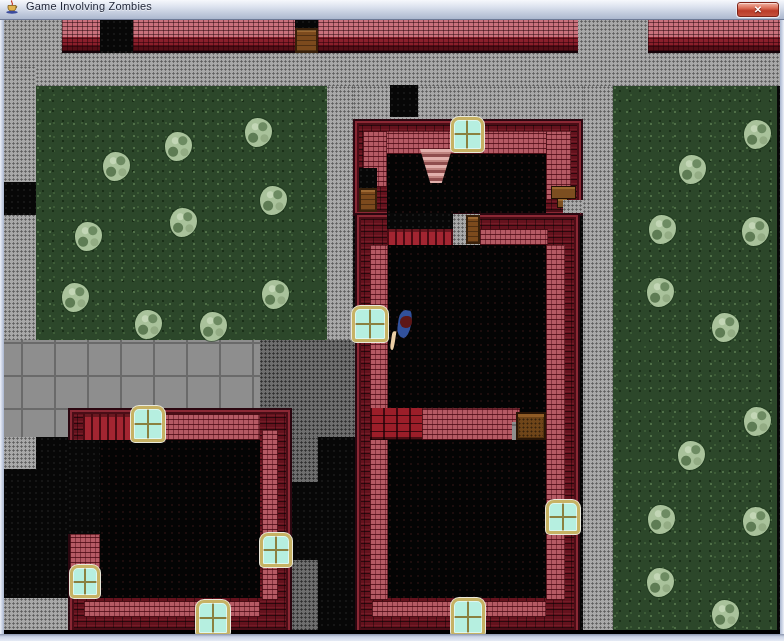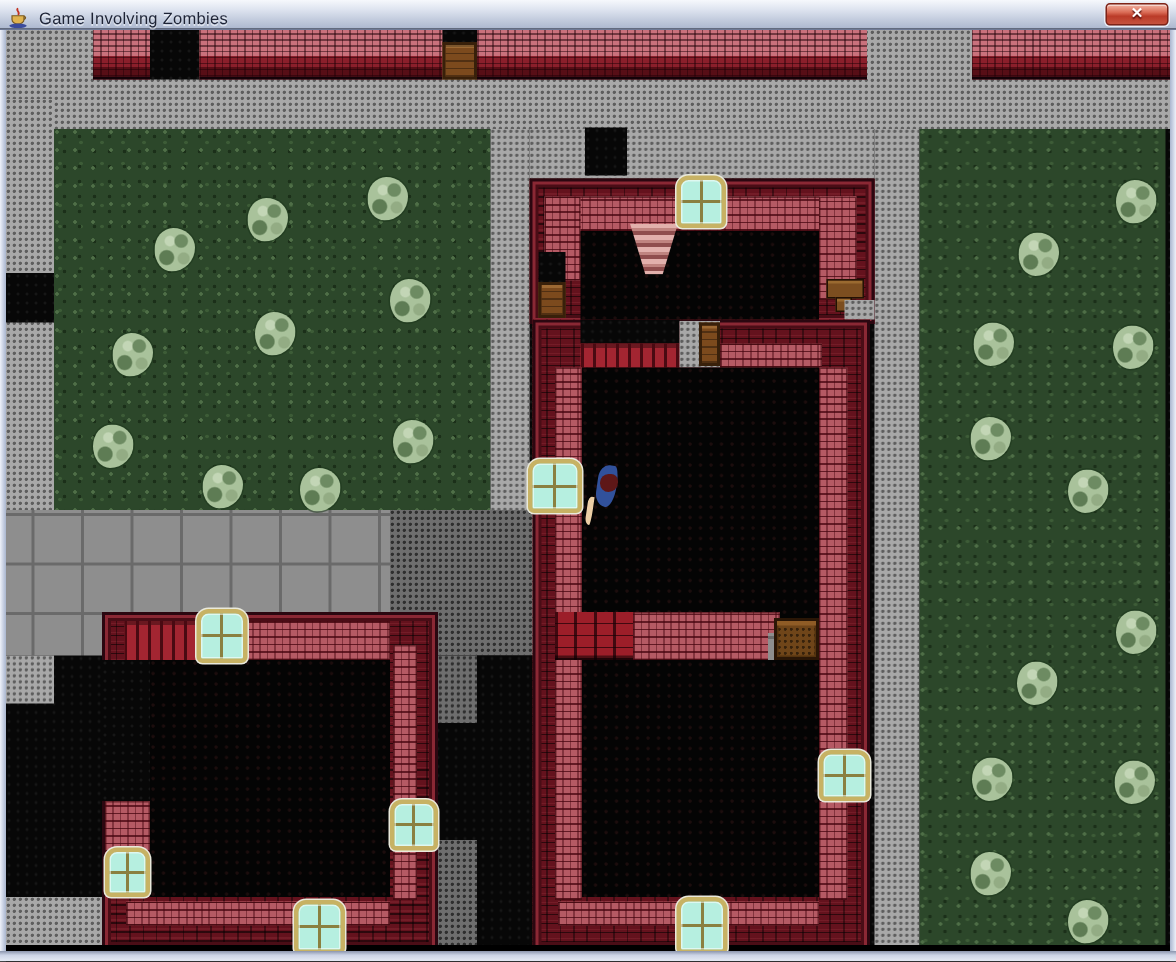--- a/index.html
+++ b/index.html
@@ -2,21 +2,21 @@
 <html><head>
 <meta charset="utf-8">
 <style>
   html,body{margin:0;padding:0;background:#222;}
   #app{position:relative;width:784px;height:641px;overflow:hidden;
        font-family:"Liberation Sans",sans-serif;background:#000;}
 
   
   #titlebar{position:absolute;left:0;top:0;width:784px;height:20px;box-sizing:border-box;
     background:linear-gradient(180deg,#f6f8fc 0,#dde3ef 35%,#c2cbdd 70%,#acb8cf 100%);
-    border-bottom:1px solid #6e7a96;display:flex;align-items:flex-end;padding:0 5px;}
+    border-bottom:1px solid #6e7a96;display:flex;align-items:flex-start;padding:0 5px;}
   #title-text{font-size:11px;color:#1d2335;margin-left:7px;letter-spacing:.2px;
     text-shadow:0 1px 0 rgba(255,255,255,.55);}
   #close-btn{position:absolute;right:5px;top:2px;width:42px;height:15px;box-sizing:border-box;
     background:linear-gradient(180deg,#f2b4a4 0,#da6c56 40%,#ba3b28 60%,#c6523e 100%);
     border:1px solid #7e2317;border-radius:3px;display:flex;align-items:center;justify-content:center;
     box-shadow:0 0 0 1px #e9edf5, inset 0 1px 0 rgba(255,255,255,.5);cursor:pointer;}
   #close-btn span{color:#fff;font-size:10px;font-weight:bold;line-height:1;
     text-shadow:0 1px 1px rgba(60,0,0,.8);}
   .frame{position:absolute;background:linear-gradient(90deg,#eef1f9 0,#c4cde0 60%,#aab6ce 100%);}
   #frame-left{left:0;top:20px;width:4px;height:621px;}

